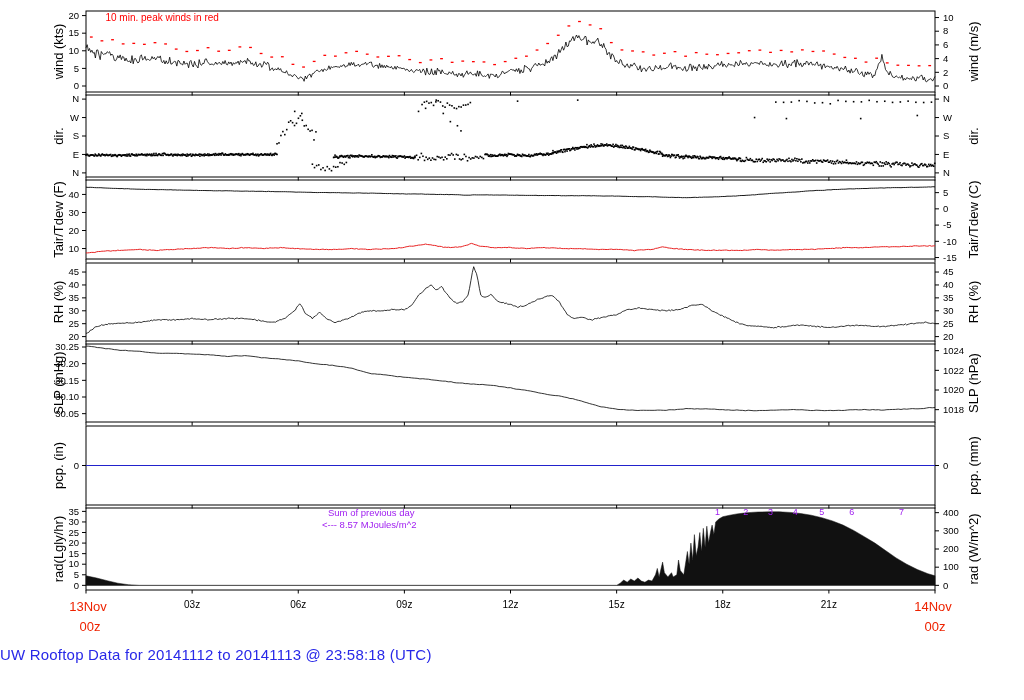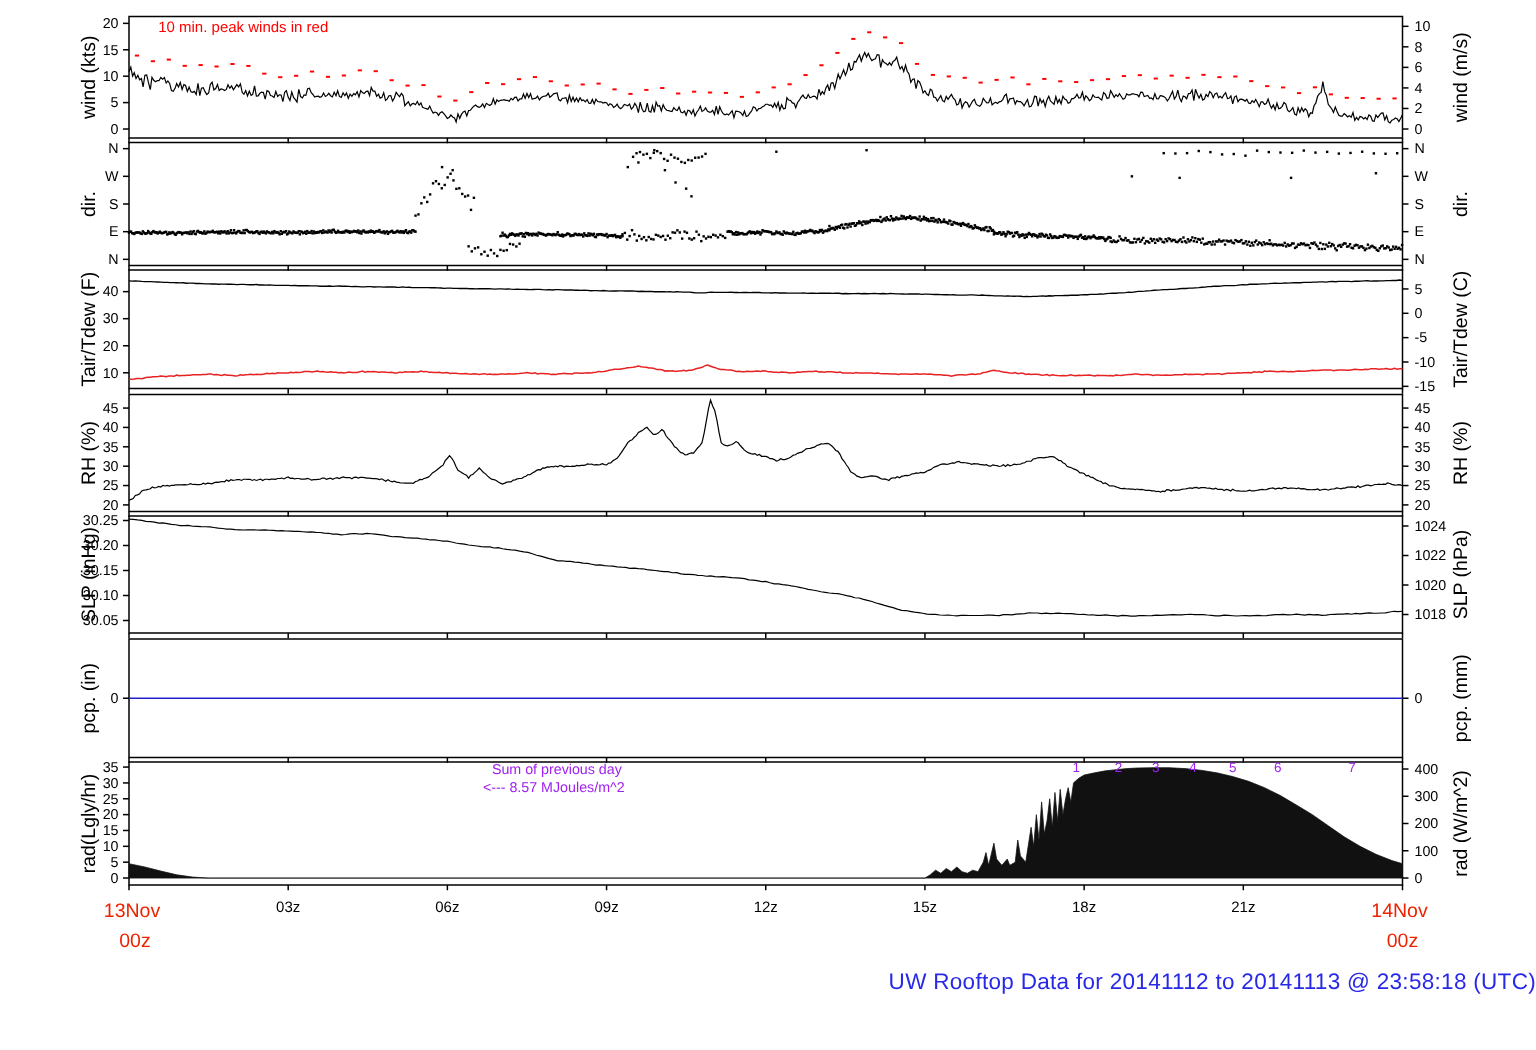--- a/index.html
+++ b/index.html
@@ -1,19 +1,19 @@
 <!DOCTYPE html>
 <html><head>
 <meta charset="utf-8">
 <style>
   html,body{margin:0;padding:0;background:#ffffff;}
   .fig{position:relative;width:1024px;height:700px;background:#ffffff;overflow:hidden;
        font-family:"Liberation Sans", sans-serif;}
   .fig svg{position:absolute;left:0;top:0;}
-  .chart-title{position:absolute;left:0;top:646px;width:1024px;text-align:right;
+  .chart-title{position:absolute;left:0;top:646px;width:1024px;text-align:left;
        font-size:15px;letter-spacing:0.2px;}
 </style>
 </head>
 <body>
 
 <div class="fig">
   <svg id="chart" width="1024" height="700">
       <g>
         <rect x="86" y="11" width="849" height="81" fill="none" stroke="#000" stroke-width="1"></rect>
         <line x1="82" y1="86.01304347826087" x2="86" y2="86.01304347826087" stroke="#000" stroke-width="1"></line>

